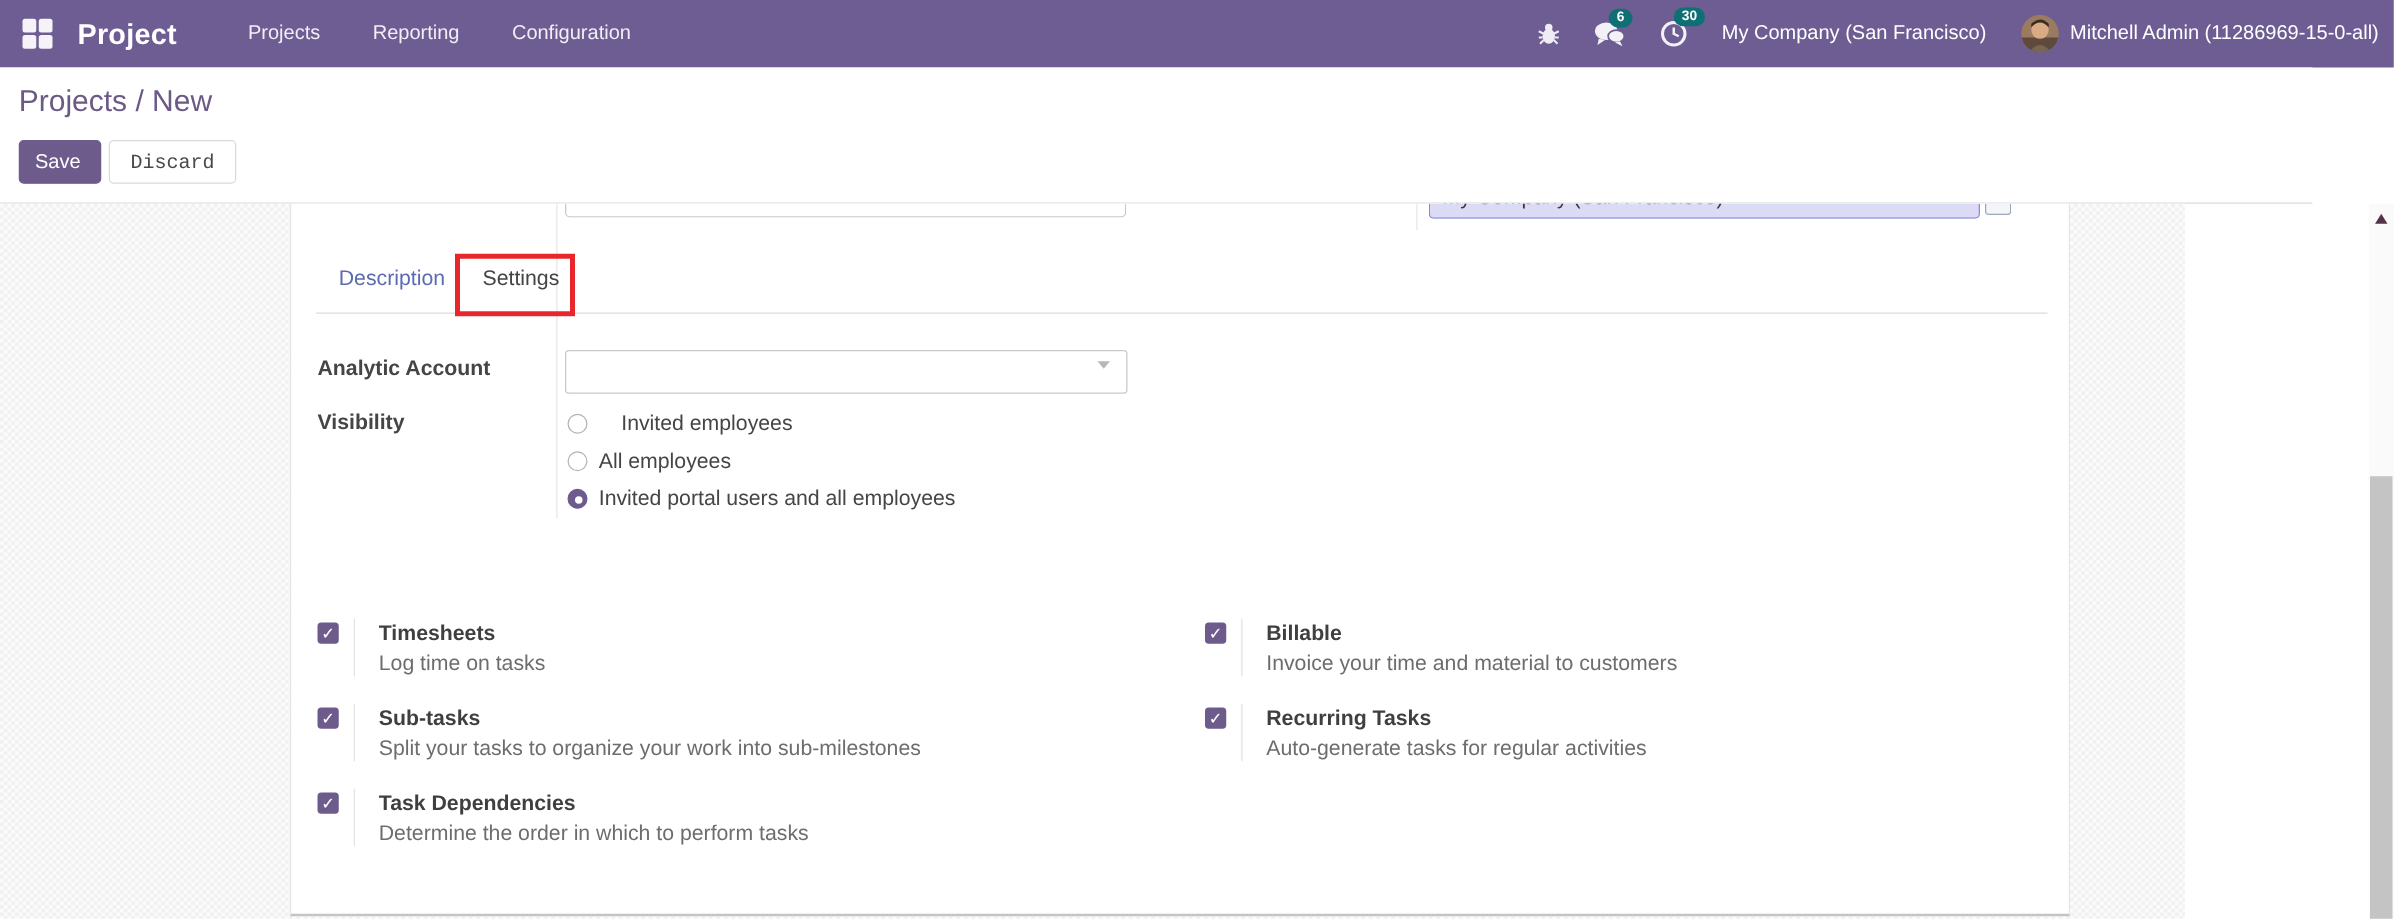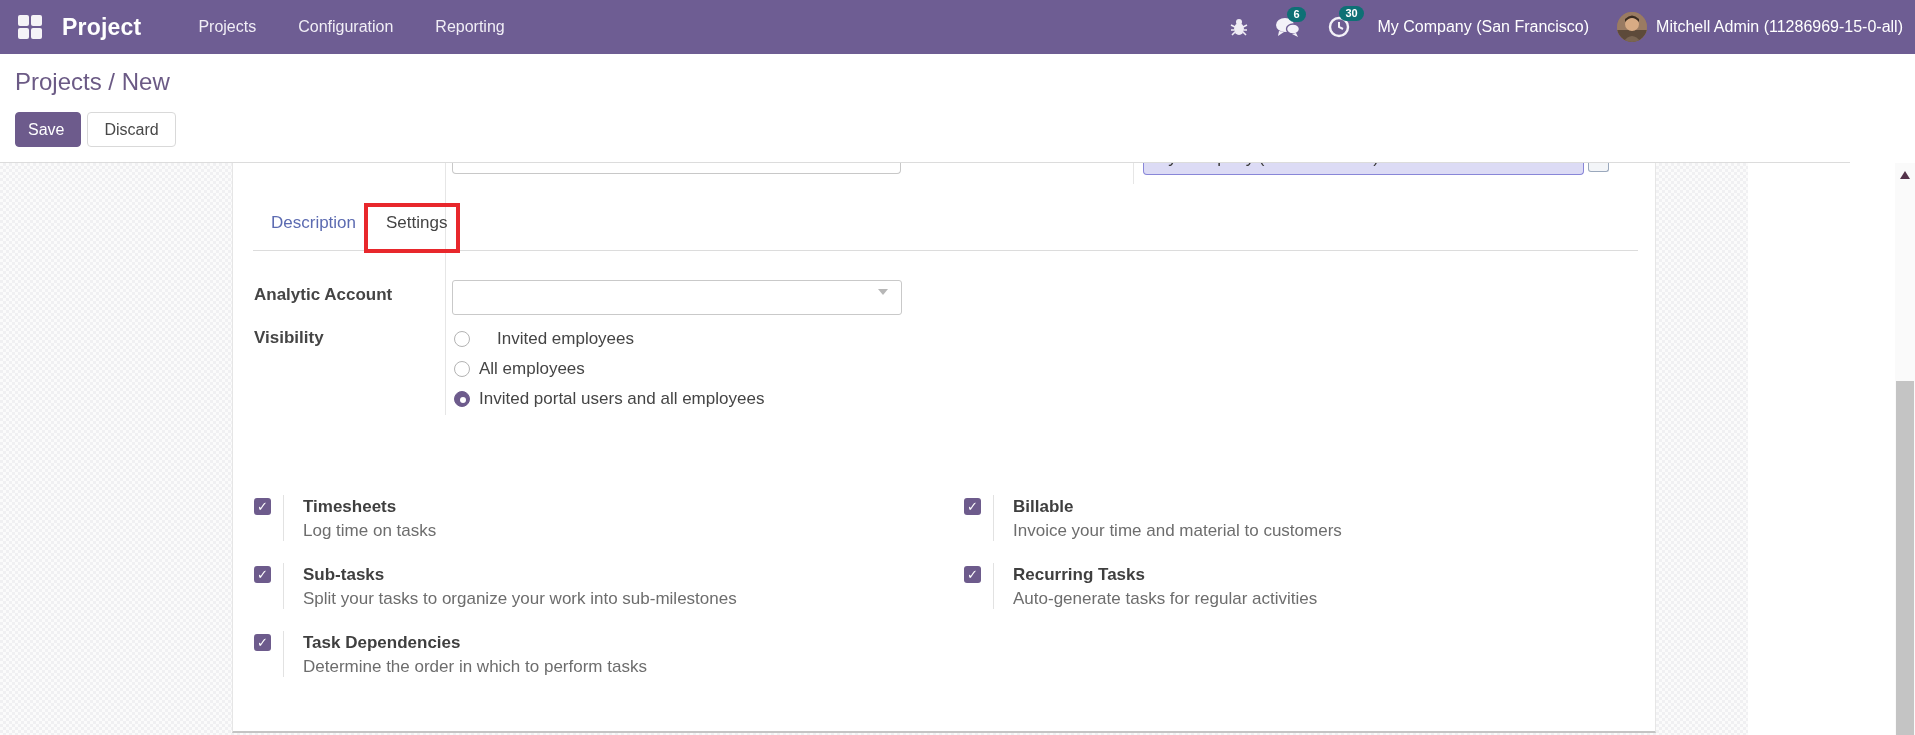--- a/index.html
+++ b/index.html
@@ -24,21 +24,21 @@
   .user-name { font-size:16px; margin-right:12px; cursor:pointer; white-space:nowrap; }
 
   
   .control-panel { position:absolute; left:0; top:54px; width:1850px; height:109px;
     background:#fff; border-bottom:1px solid #dcdcdc; }
   .breadcrumb { position:absolute; left:15px; top:14px; font-size:24px; color:#6b5a85; cursor:pointer; }
   .btn-row { position:absolute; left:15px; top:58px; display:flex; gap:6px; }
   .btn { font-size:16px; height:35px; padding:0 16px; border-radius:4px; cursor:pointer;
     display:flex; align-items:center; }
   .btn-save { background:#6d5b8c; color:#fff; border:1px solid #6d5b8c;padding-left:12px; }
-  .btn-discard { background:#fff; color:#484848; border:1px solid #d9d9d9; }
+  .btn-discard { background:#fff; color:#484848; border:1px solid #d9d9d9;font-family:Liberation Mono, monospace; }
 
   
   .content { position:absolute; left:0; top:163px; width:1748px; height:572px;
     background:#fbfbfb;
     background-image:
       linear-gradient(45deg,#f0f0f2 25%,transparent 25%,transparent 75%,#f0f0f2 75%),
       linear-gradient(45deg,#f0f0f2 25%,transparent 25%,transparent 75%,#f0f0f2 75%);
     background-size:6px 6px; background-position:0 0,3px 3px; }
   .sheet { position:absolute; left:232px; top:0; width:1424px; height:570px; background:#fff;
     border-left:1px solid #e6e6e6; border-right:1px solid #e6e6e6; border-bottom:2px solid #c4c4c4; }
@@ -104,22 +104,22 @@
 
 <div class="navbar">
   <div class="apps-icon">
     <span></span>
       <span></span>
       <span></span>
       <span></span>
   </div>
   <div class="brand">Project</div>
   <div class="nav-item">Projects</div>
+  <div class="nav-item">Reporting</div>
   <div class="nav-item">Configuration</div>
-  <div class="nav-item">Reporting</div>
 
   <div class="systray">
     <div class="tray-icon">
       <svg width="20" height="20" viewBox="0 0 20 20">
         <ellipse cx="10" cy="12" rx="5" ry="6" fill="#efecf5"></ellipse>
         <circle cx="10" cy="5" r="3" fill="#efecf5"></circle>
         <path d="M2 8 L6 10 M2 13 H5 M3 18 L6 15 M18 8 L14 10 M18 13 H15 M17 18 L14 15" stroke="#efecf5" stroke-width="1.6" fill="none"></path>
       </svg>
     </div>
     <div class="tray-icon">

